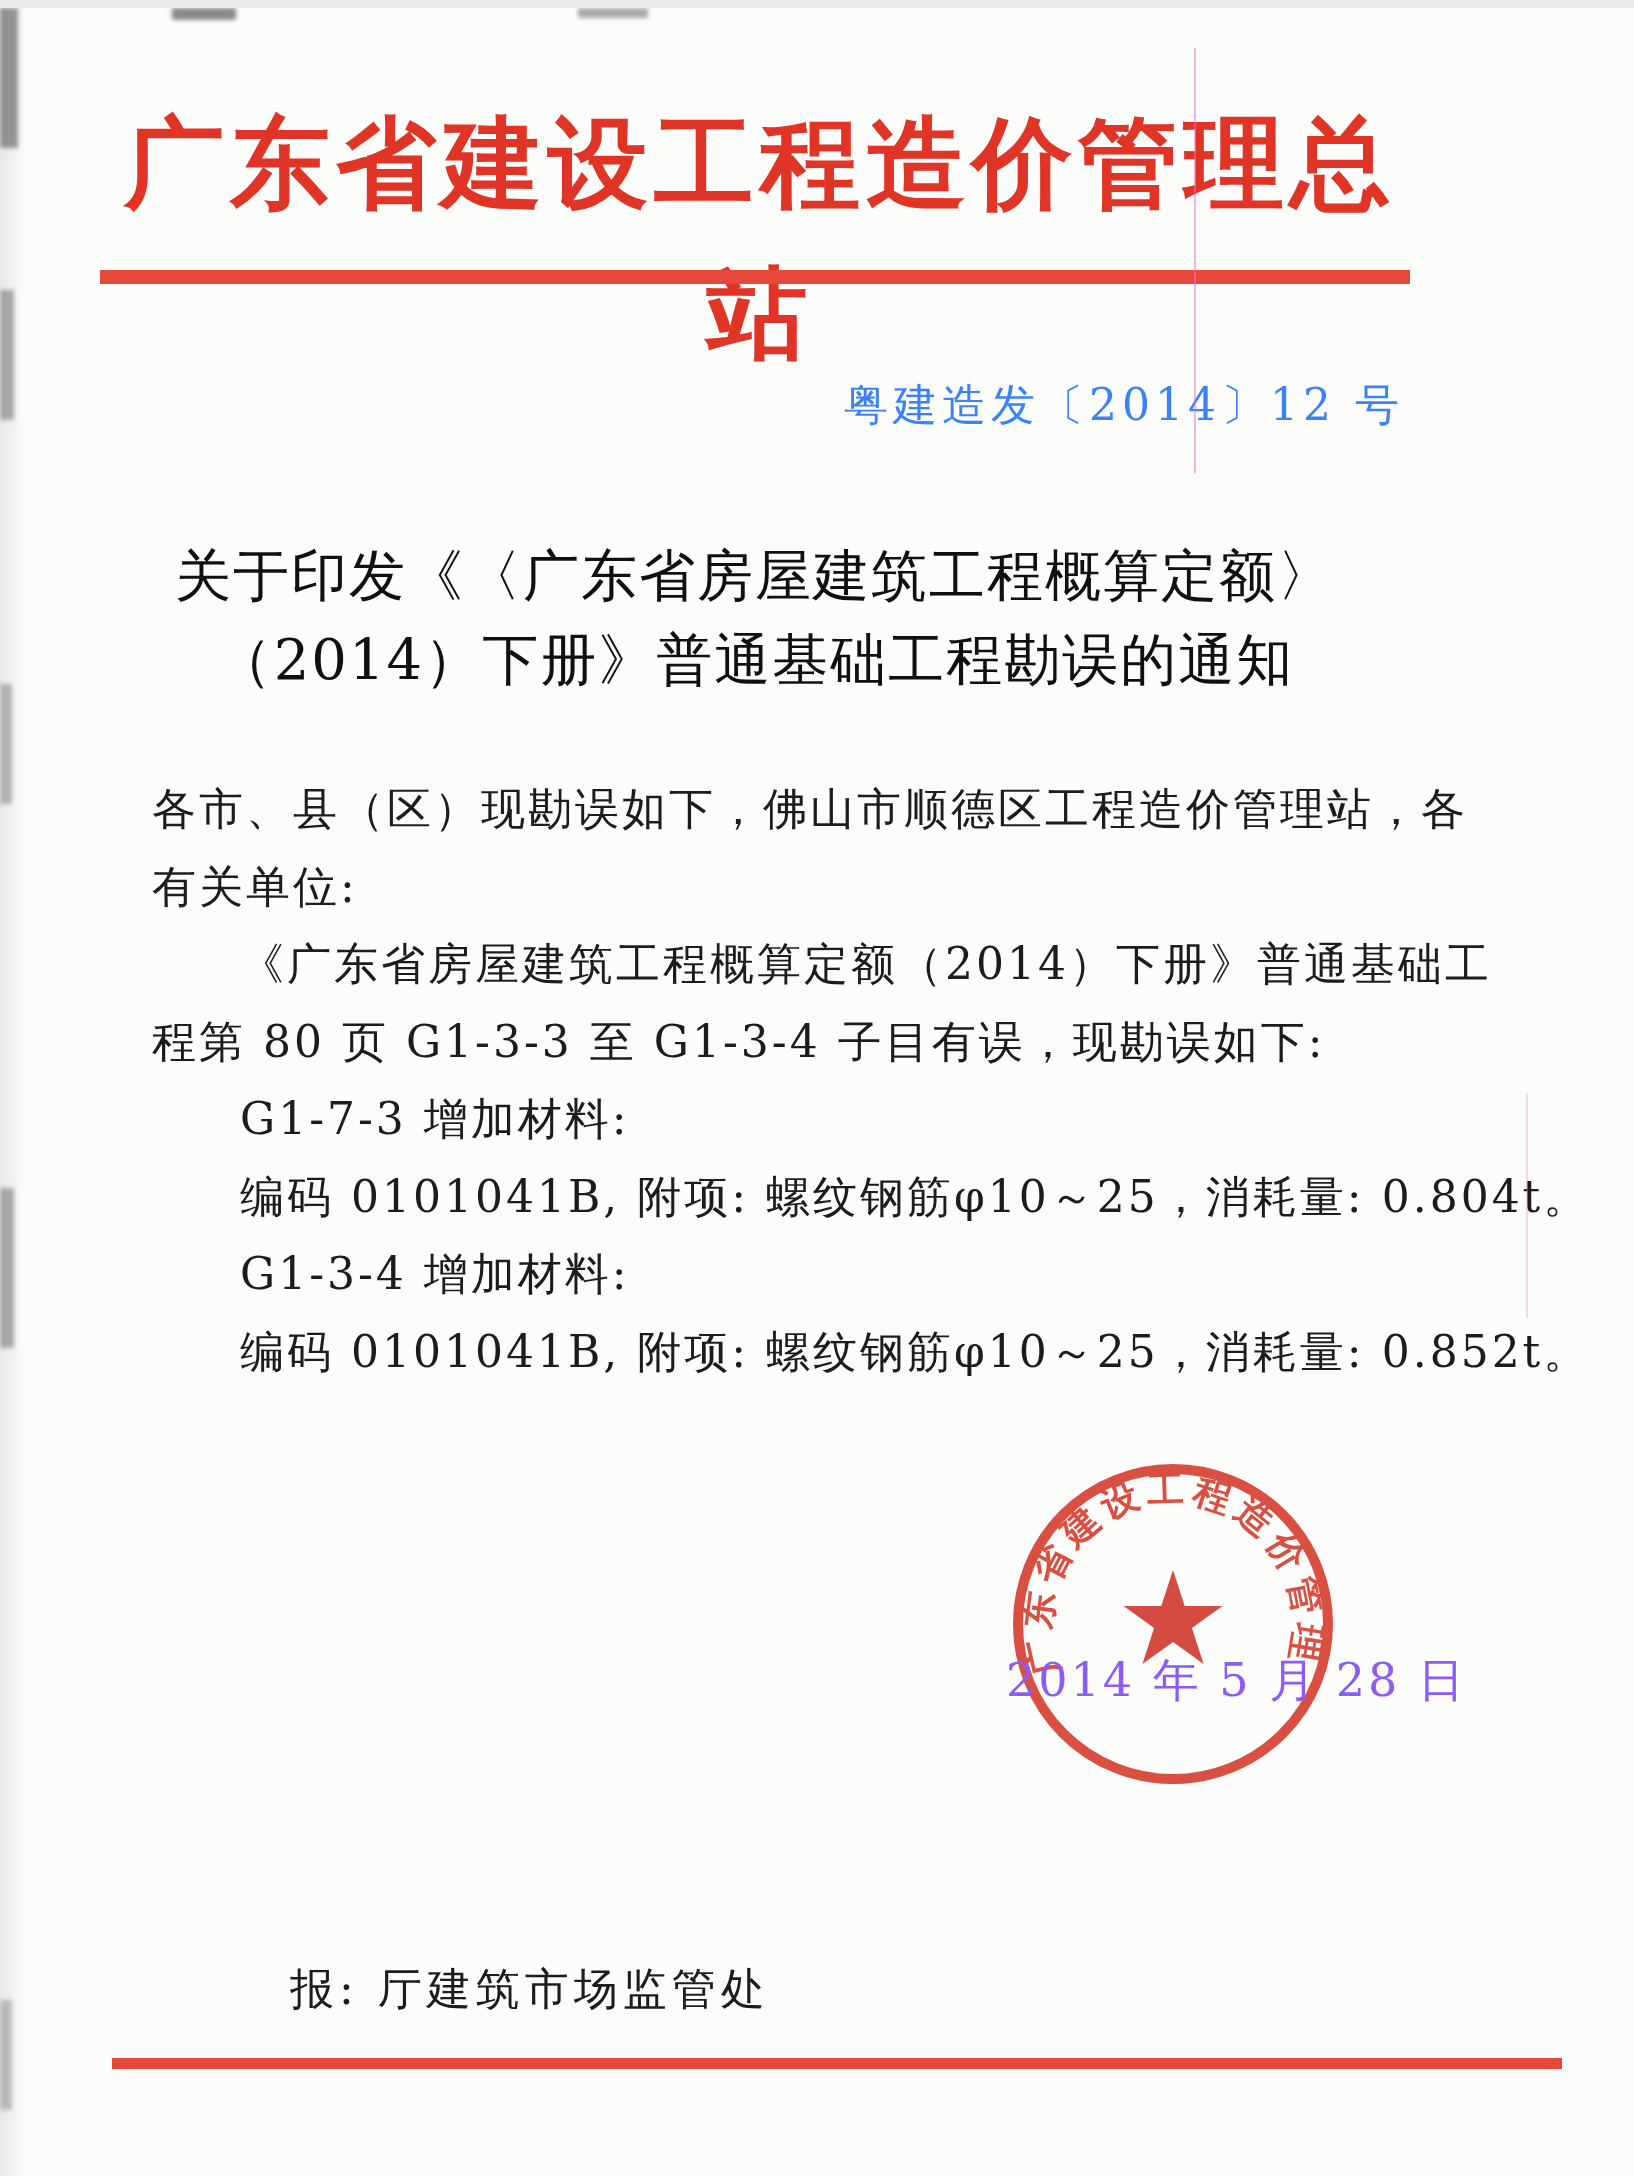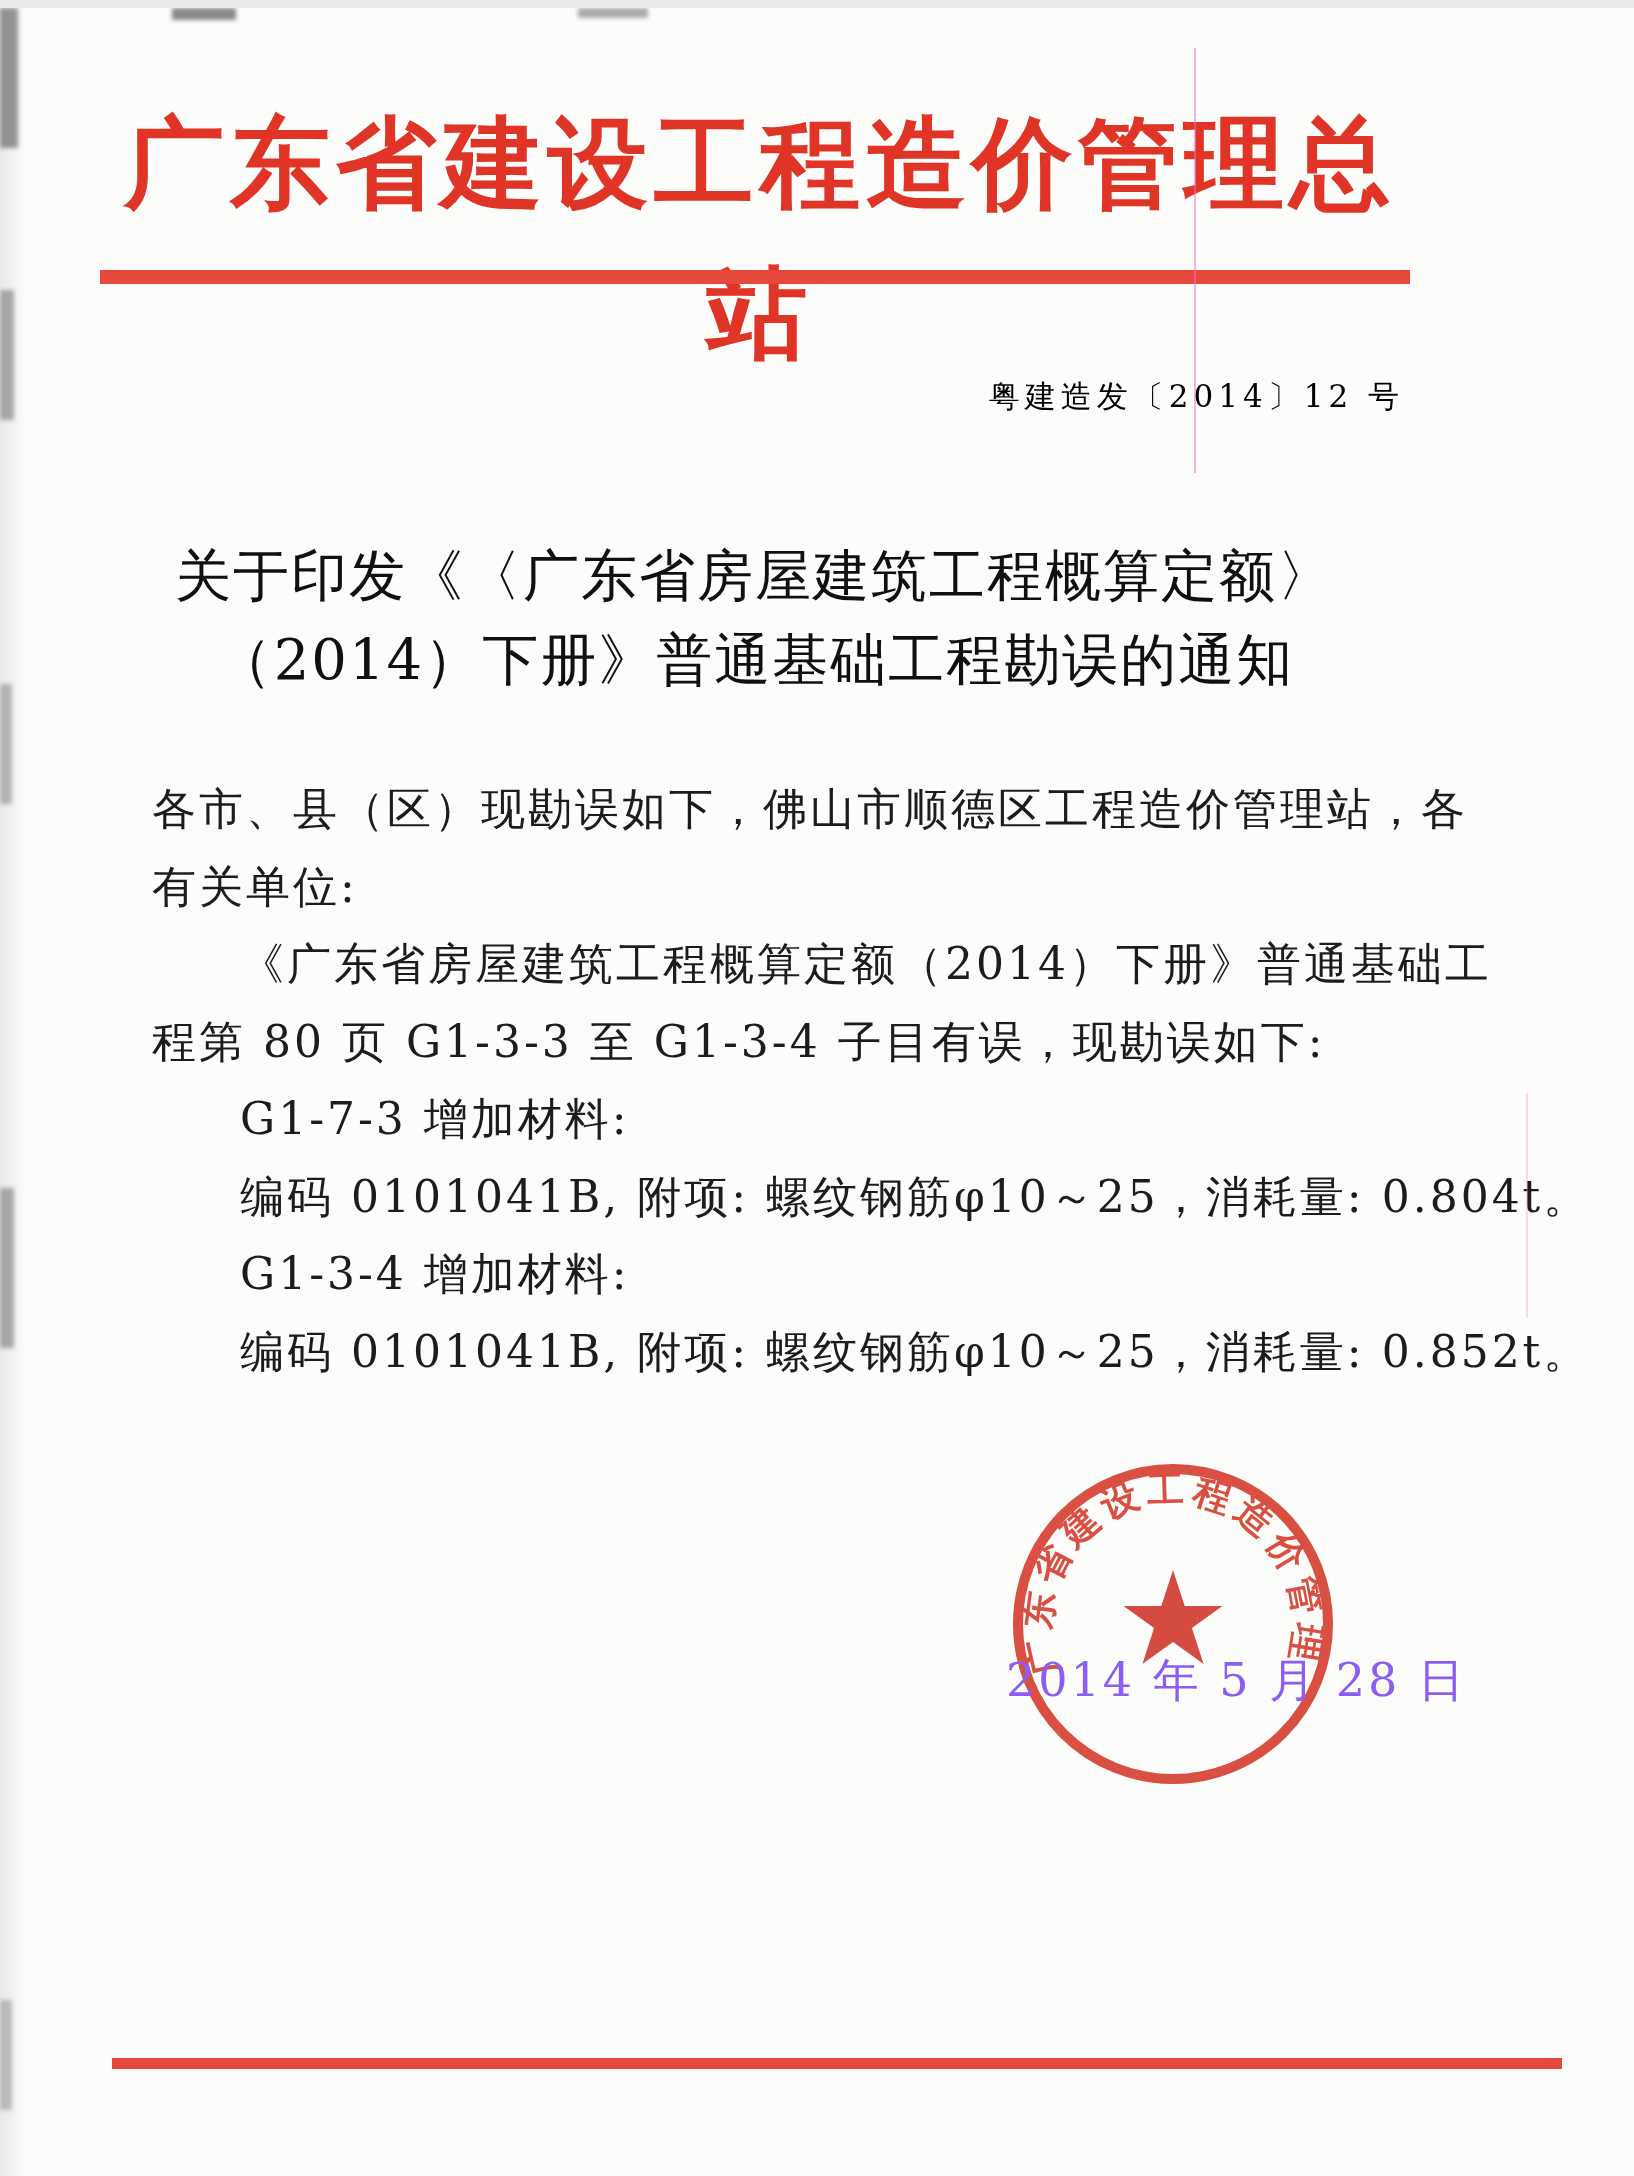--- a/index.html
+++ b/index.html
@@ -21,21 +21,21 @@
     font-size:100px;font-weight:bold;line-height:150px;
     letter-spacing:6px;text-align:center;
     color:#e03427;
   }
   .rule-top{
     position:absolute;left:100px;top:262px;width:1310px;height:14px;
     background:#e6483c;
   }
   .doc-number{
     position:absolute;top:368px;right:230px;
-    font-size:31px;letter-spacing:5px;color:#000000;
+    font-size:44px;letter-spacing:5px;color:#3b82f6;
   }
   .notice-title{
     position:absolute;left:110px;top:526px;width:1290px;
     text-align:center;font-size:56px;font-weight:normal;
     line-height:84px;letter-spacing:2px;color:#101010;
   }
   .body-text{
     position:absolute;left:152px;top:762px;width:1345px;
     font-size:44px;line-height:77.5px;letter-spacing:3px;
   }
@@ -106,20 +106,21 @@
     <defs>
       <path id="sealArc" d="M 59.7 219.7 A 122 122 0 1 1 284.3 219.7" fill="none"></path>
     </defs>
     <text font-size="37" fill="#cf3b2c" letter-spacing="6" font-family="DejaVu Serif, Liberation Serif, serif" font-weight="bold">
       <textPath href="#sealArc" startOffset="0">广东省建设工程造价管理总站</textPath>
     </text>
   </svg>
 
   <div class="issue-date">2014 年 5 月 28 日</div>
 
+  <div class="footer-note">报: 厅建筑市场监管处</div>
 
   <div class="rule-bottom"></div>
 
   <div class="artifact a1"></div>
   <div class="artifact a2"></div>
   <div class="artifact a3"></div>
   <div class="artifact a4"></div>
   <div class="artifact a5"></div>
   <div class="artifact a6"></div>
   <div class="artifact a7"></div>

